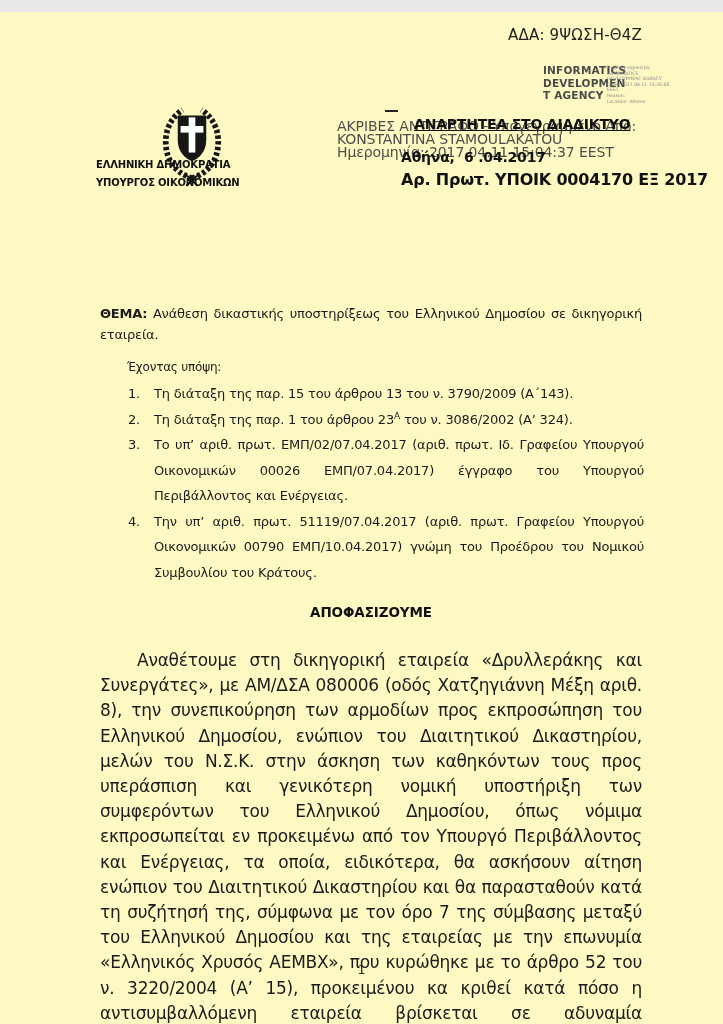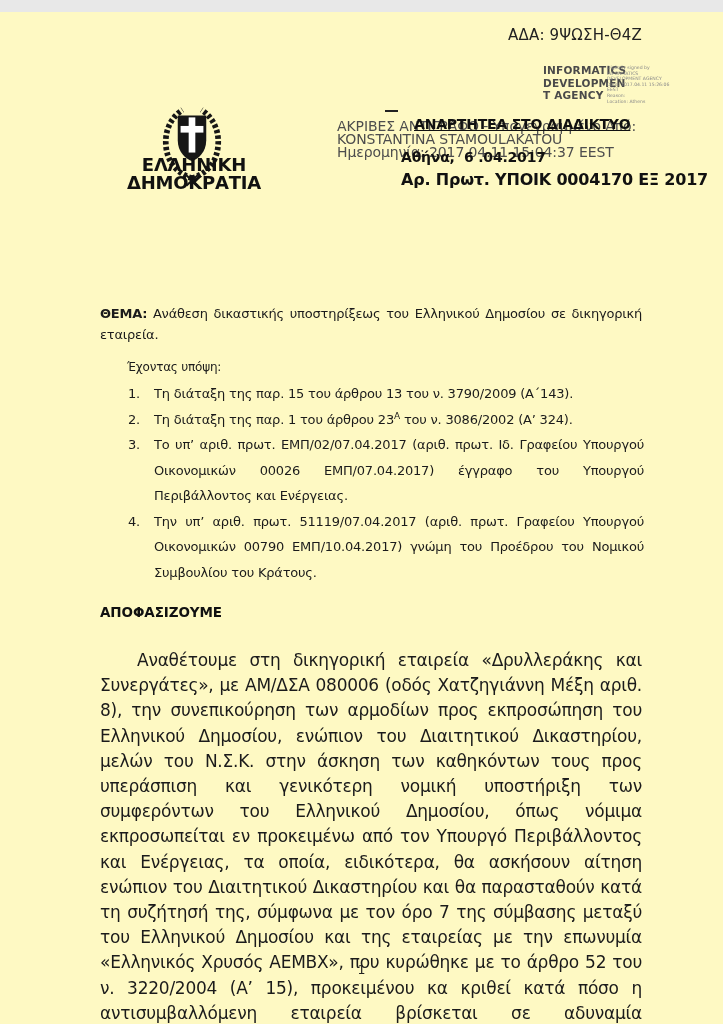--- a/index.html
+++ b/index.html
@@ -17,21 +17,21 @@
 
   
   .ada{top:14px;left:508px;font-size:15px;letter-spacing:.2px;color:#222;}
 
   
   .agency{top:52px;left:543px;font-size:10.5px;font-weight:bold;line-height:12.5px;color:#4a4a4a;letter-spacing:.2px;}
   .sig-details{top:53px;left:607px;font-size:4.6px;line-height:5.6px;color:#8a8a8a;width:100px;}
 
   
   .emblem{top:88px;left:154px;width:76px;text-align:center;}
-  .letterhead{left:96px;top:144px;width:196px;text-align:center;font-weight:bold;font-size:18px;line-height:17.5px;letter-spacing:-0.2px;color:#111;}
+  .letterhead{left:96px;top:144px;width:196px;font-weight:bold;font-size:10px;line-height:17.5px;letter-spacing:-0.2px;color:#111;}
 
   
   .copy-stamp{top:108px;left:337px;font-size:14px;line-height:13px;color:#4d4d4d;z-index:1;letter-spacing:-0.1px;}
   .sig-mark{top:98px;left:385px;width:13px;height:2px;background:#222;z-index:1;}
 
   
   .posting{top:104px;left:401px;font-size:14px;font-weight:bold;text-decoration:underline;z-index:2;color:#111;letter-spacing:-0.2px;padding-left:13px;}
   .city-date{top:137px;left:401px;font-size:14px;font-weight:bold;z-index:2;color:#111;letter-spacing:-0.2px;}
   .protocol{top:158px;left:401px;font-size:16px;font-weight:bold;z-index:2;color:#111;letter-spacing:-0.2px;}
 
@@ -41,21 +41,21 @@
 
   
   .intro{top:348px;left:127px;font-size:12px;letter-spacing:-0.2px;}
   .cons-list{top:369px;left:128px;width:516px;font-size:13px;letter-spacing:-0.2px;}
   .cons-item{display:flex;line-height:25.5px;}
   .cons-item .num{width:26px;flex:0 0 26px;}
   .cons-item .txt{flex:1;text-align:justify;}
   sup{font-size:9px;vertical-align:super;line-height:0;}
 
   
-  .decision-head{top:592px;left:100px;width:542px;text-align:left;font-weight:bold;font-size:13.5px;letter-spacing:-0.1px;color:#111;}
+  .decision-head{top:592px;left:100px;width:542px;text-align:center;font-weight:bold;font-size:13.5px;letter-spacing:-0.1px;color:#111;}
   .decision-body{top:636px;left:100px;width:542px;font-size:17px;line-height:25.2px;text-align:justify;text-indent:37px;letter-spacing:-0.25px;}
 
   .page-num{top:950px;left:0;width:723px;text-align:center;font-size:12.5px;color:#222;}
 </style>
 </head>
 <body>
 
 <div class="page">
 
   <div class="abs ada">ΑΔΑ: 9ΨΩΣΗ-Θ4Ζ</div>
@@ -80,20 +80,21 @@
       <path d="M40,82 C18,75 10,56 13,36 C15,25 21,16 30,10" stroke="#161616" stroke-width="6" stroke-dasharray="3.5 2.5" fill="none"></path>
       <path d="M40,82 C62,75 70,56 67,36 C65,25 59,16 50,10" stroke="#161616" stroke-width="6" stroke-dasharray="3.5 2.5" fill="none"></path>
       <path d="M25,16 h30 v26 c0,13 -9,20 -15,22 c-6,-2 -15,-9 -15,-22 z" fill="#161616"></path>
       <rect x="36.5" y="18" width="7" height="37" fill="#ffffff"></rect>
       <rect x="28" y="27" width="24" height="7" fill="#ffffff"></rect>
       <path d="M34,90 L46,79 M46,90 L34,79" stroke="#161616" stroke-width="2.2"></path>
     </svg>
   </div>
   <div class="abs letterhead">
     <div>ΕΛΛΗΝΙΚΗ ΔΗΜΟΚΡΑΤΙΑ</div>
+    <div>ΥΠΟΥΡΓΟΣ ΟΙΚΟΝΟΜΙΚΩΝ</div>
   </div>
 
   <div class="abs sig-mark"></div>
   <div class="abs copy-stamp">
     <div>ΑΚΡΙΒΕΣ ΑΝΤΙΓΡΑΦΟ - Υπογεγραμμένο Από:</div>
     <div>KONSTANTINA STAMOULAKATOU</div>
     <div>Ημερομηνία: 2017.04.11 15:04:37 EEST</div>
   </div>
 
   <div class="abs posting">ΑΝΑΡΤΗΤΕΑ ΣΤΟ ΔΙΑΔΙΚΤΥΟ</div>

